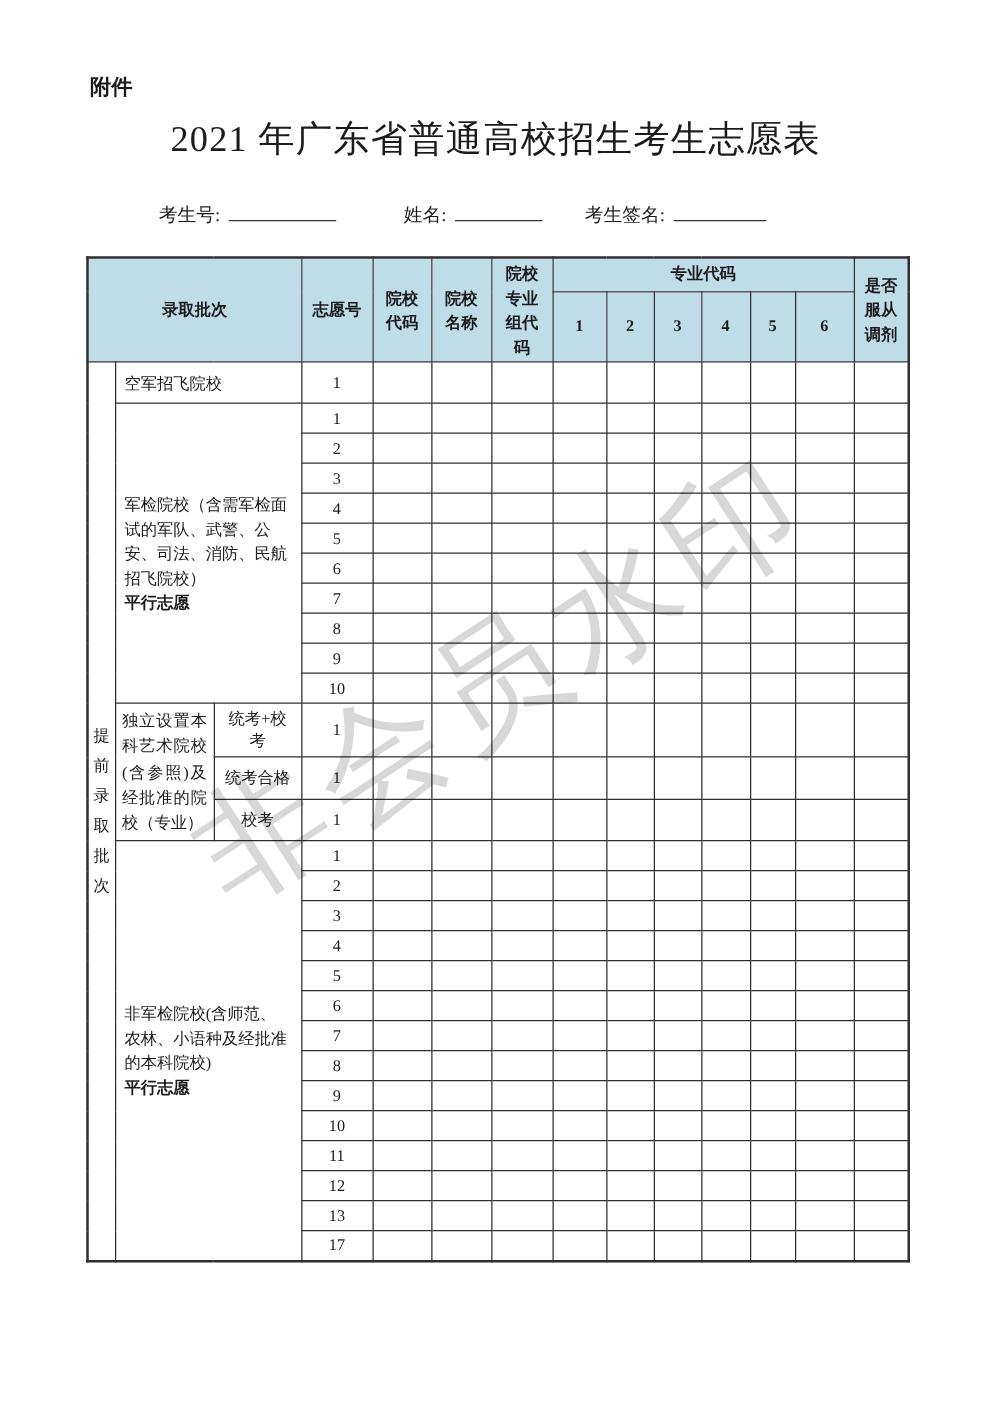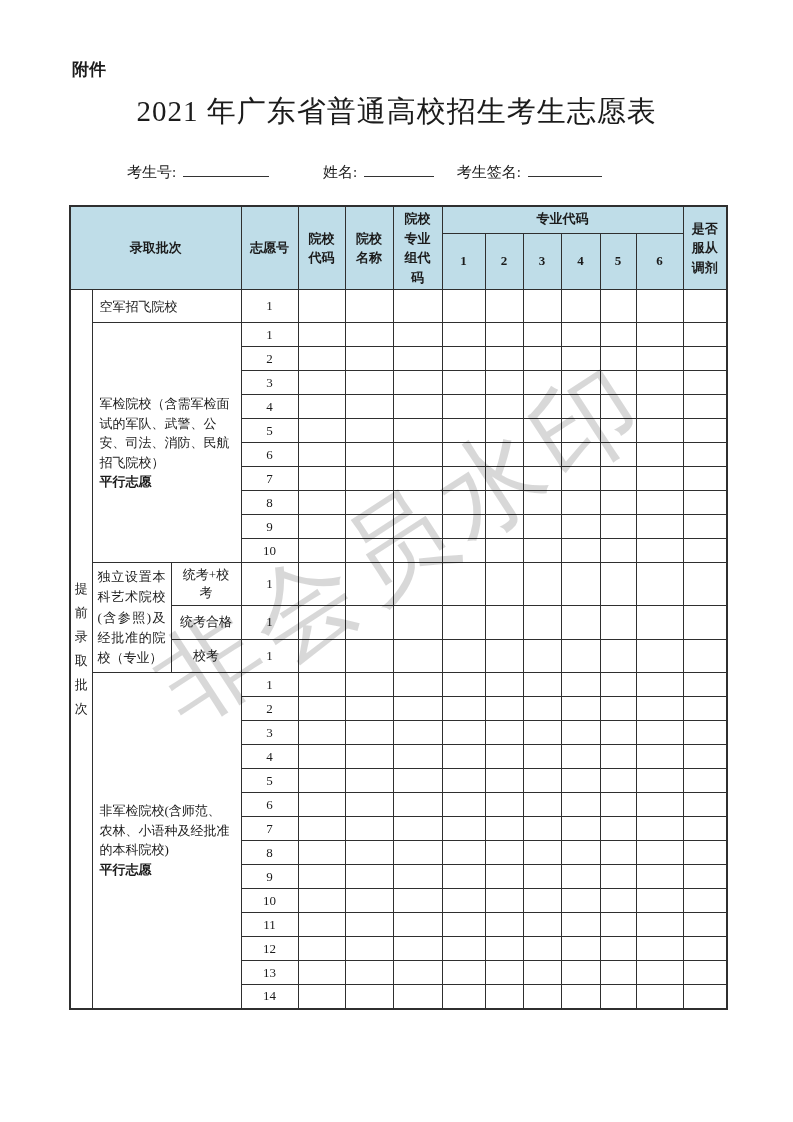--- a/index.html
+++ b/index.html
@@ -20,21 +20,21 @@
   }
   .title{
     position:absolute;left:0;top:92px;width:100%;text-align:center;
     font-size:29px;font-weight:normal;letter-spacing:1px;
   }
   .fields{
     position:absolute;left:127px;top:161px;font-size:15px;white-space:nowrap;
   }
   .fields .fld{display:inline-block;}
   .fields .gap1{margin-left:50px;}
-  .fields .gap2{margin-left:19px;}
+  .fields .gap2{margin-left:30px;}
   .blank{
     display:inline-block;height:1.05em;vertical-align:baseline;margin-left:7px;
     border-bottom:1.5px solid #333;
   }
   .blank.w1{width:86px;}
   .blank.w2{width:70px;}
   .blank.w3{width:74px;}
 
   .watermark{
     position:absolute;left:108px;top:468px;width:585px;height:150px;
@@ -488,21 +488,21 @@
         <td class="e"></td>
         <td class="e"></td>
         <td class="e"></td>
         <td class="e"></td>
         <td class="e"></td>
         <td class="e"></td>
         <td class="e"></td>
         <td class="e"></td>
       </tr>
     <tr class="r-n">
-        <td class="num">14</td>
+        <td class="num">17</td>
         <td class="e"></td>
         <td class="e"></td>
         <td class="e"></td>
         <td class="e"></td>
         <td class="e"></td>
         <td class="e"></td>
         <td class="e"></td>
         <td class="e"></td>
         <td class="e"></td>
         <td class="e"></td>

